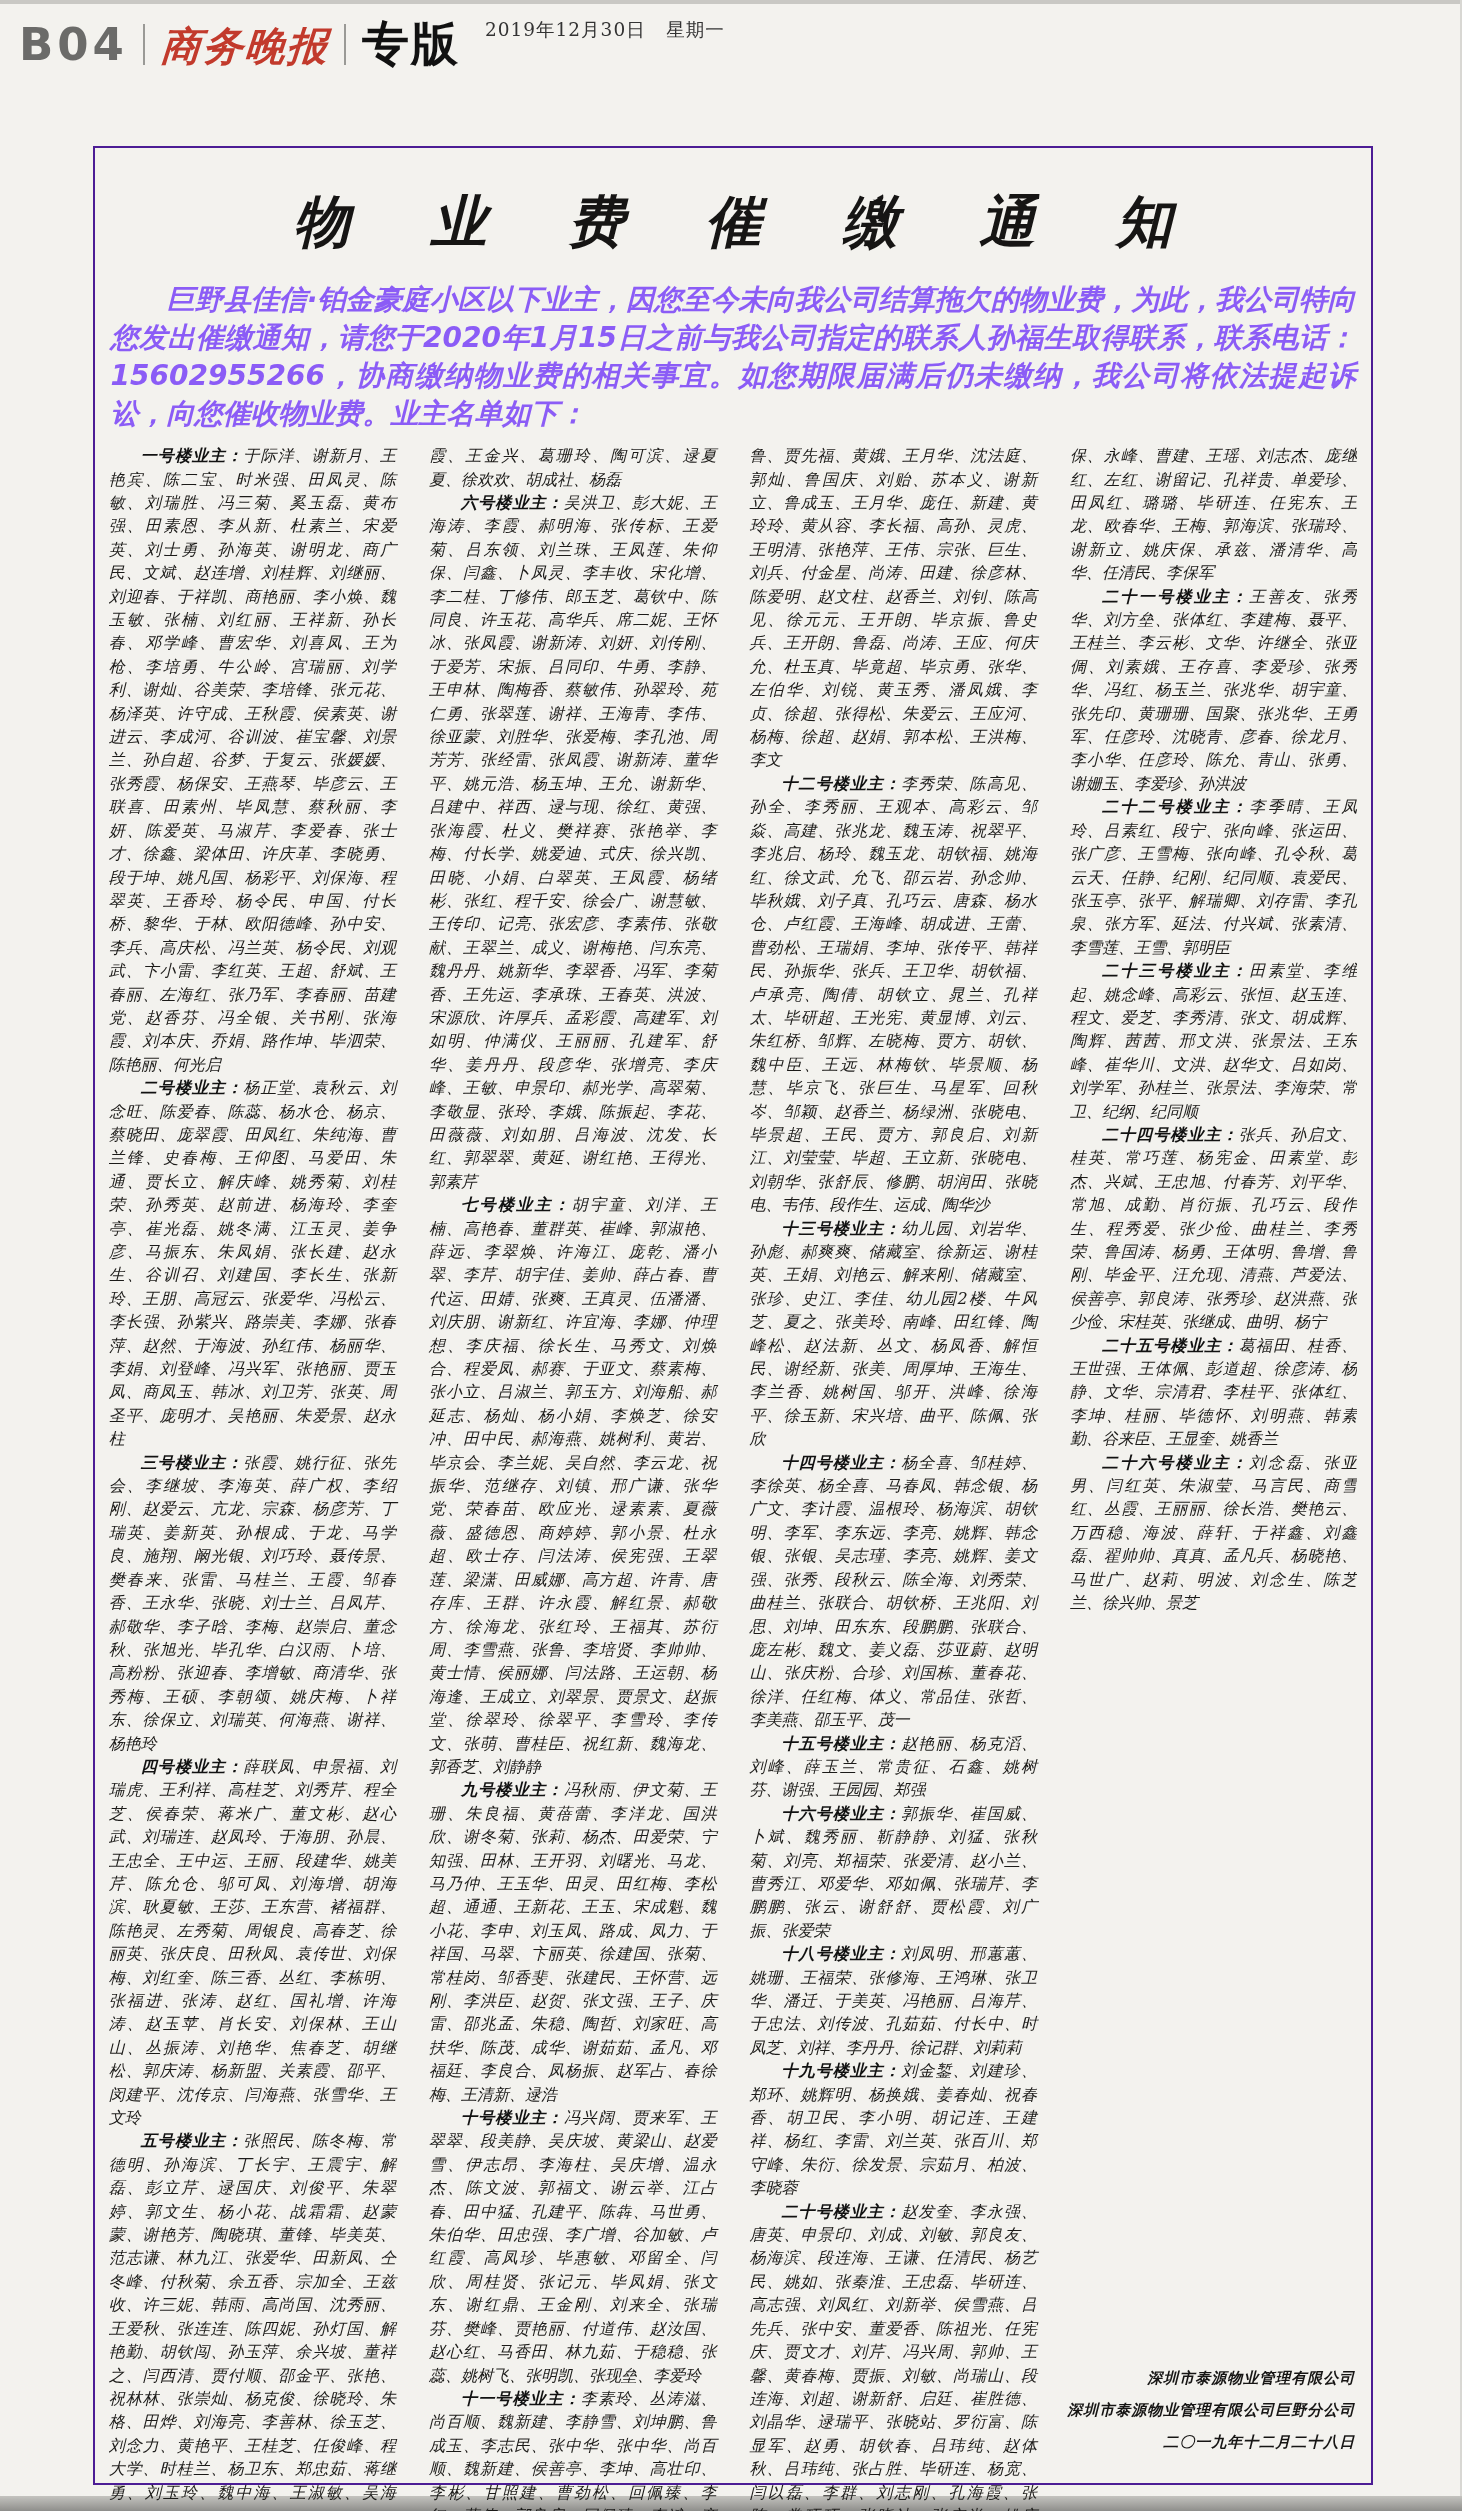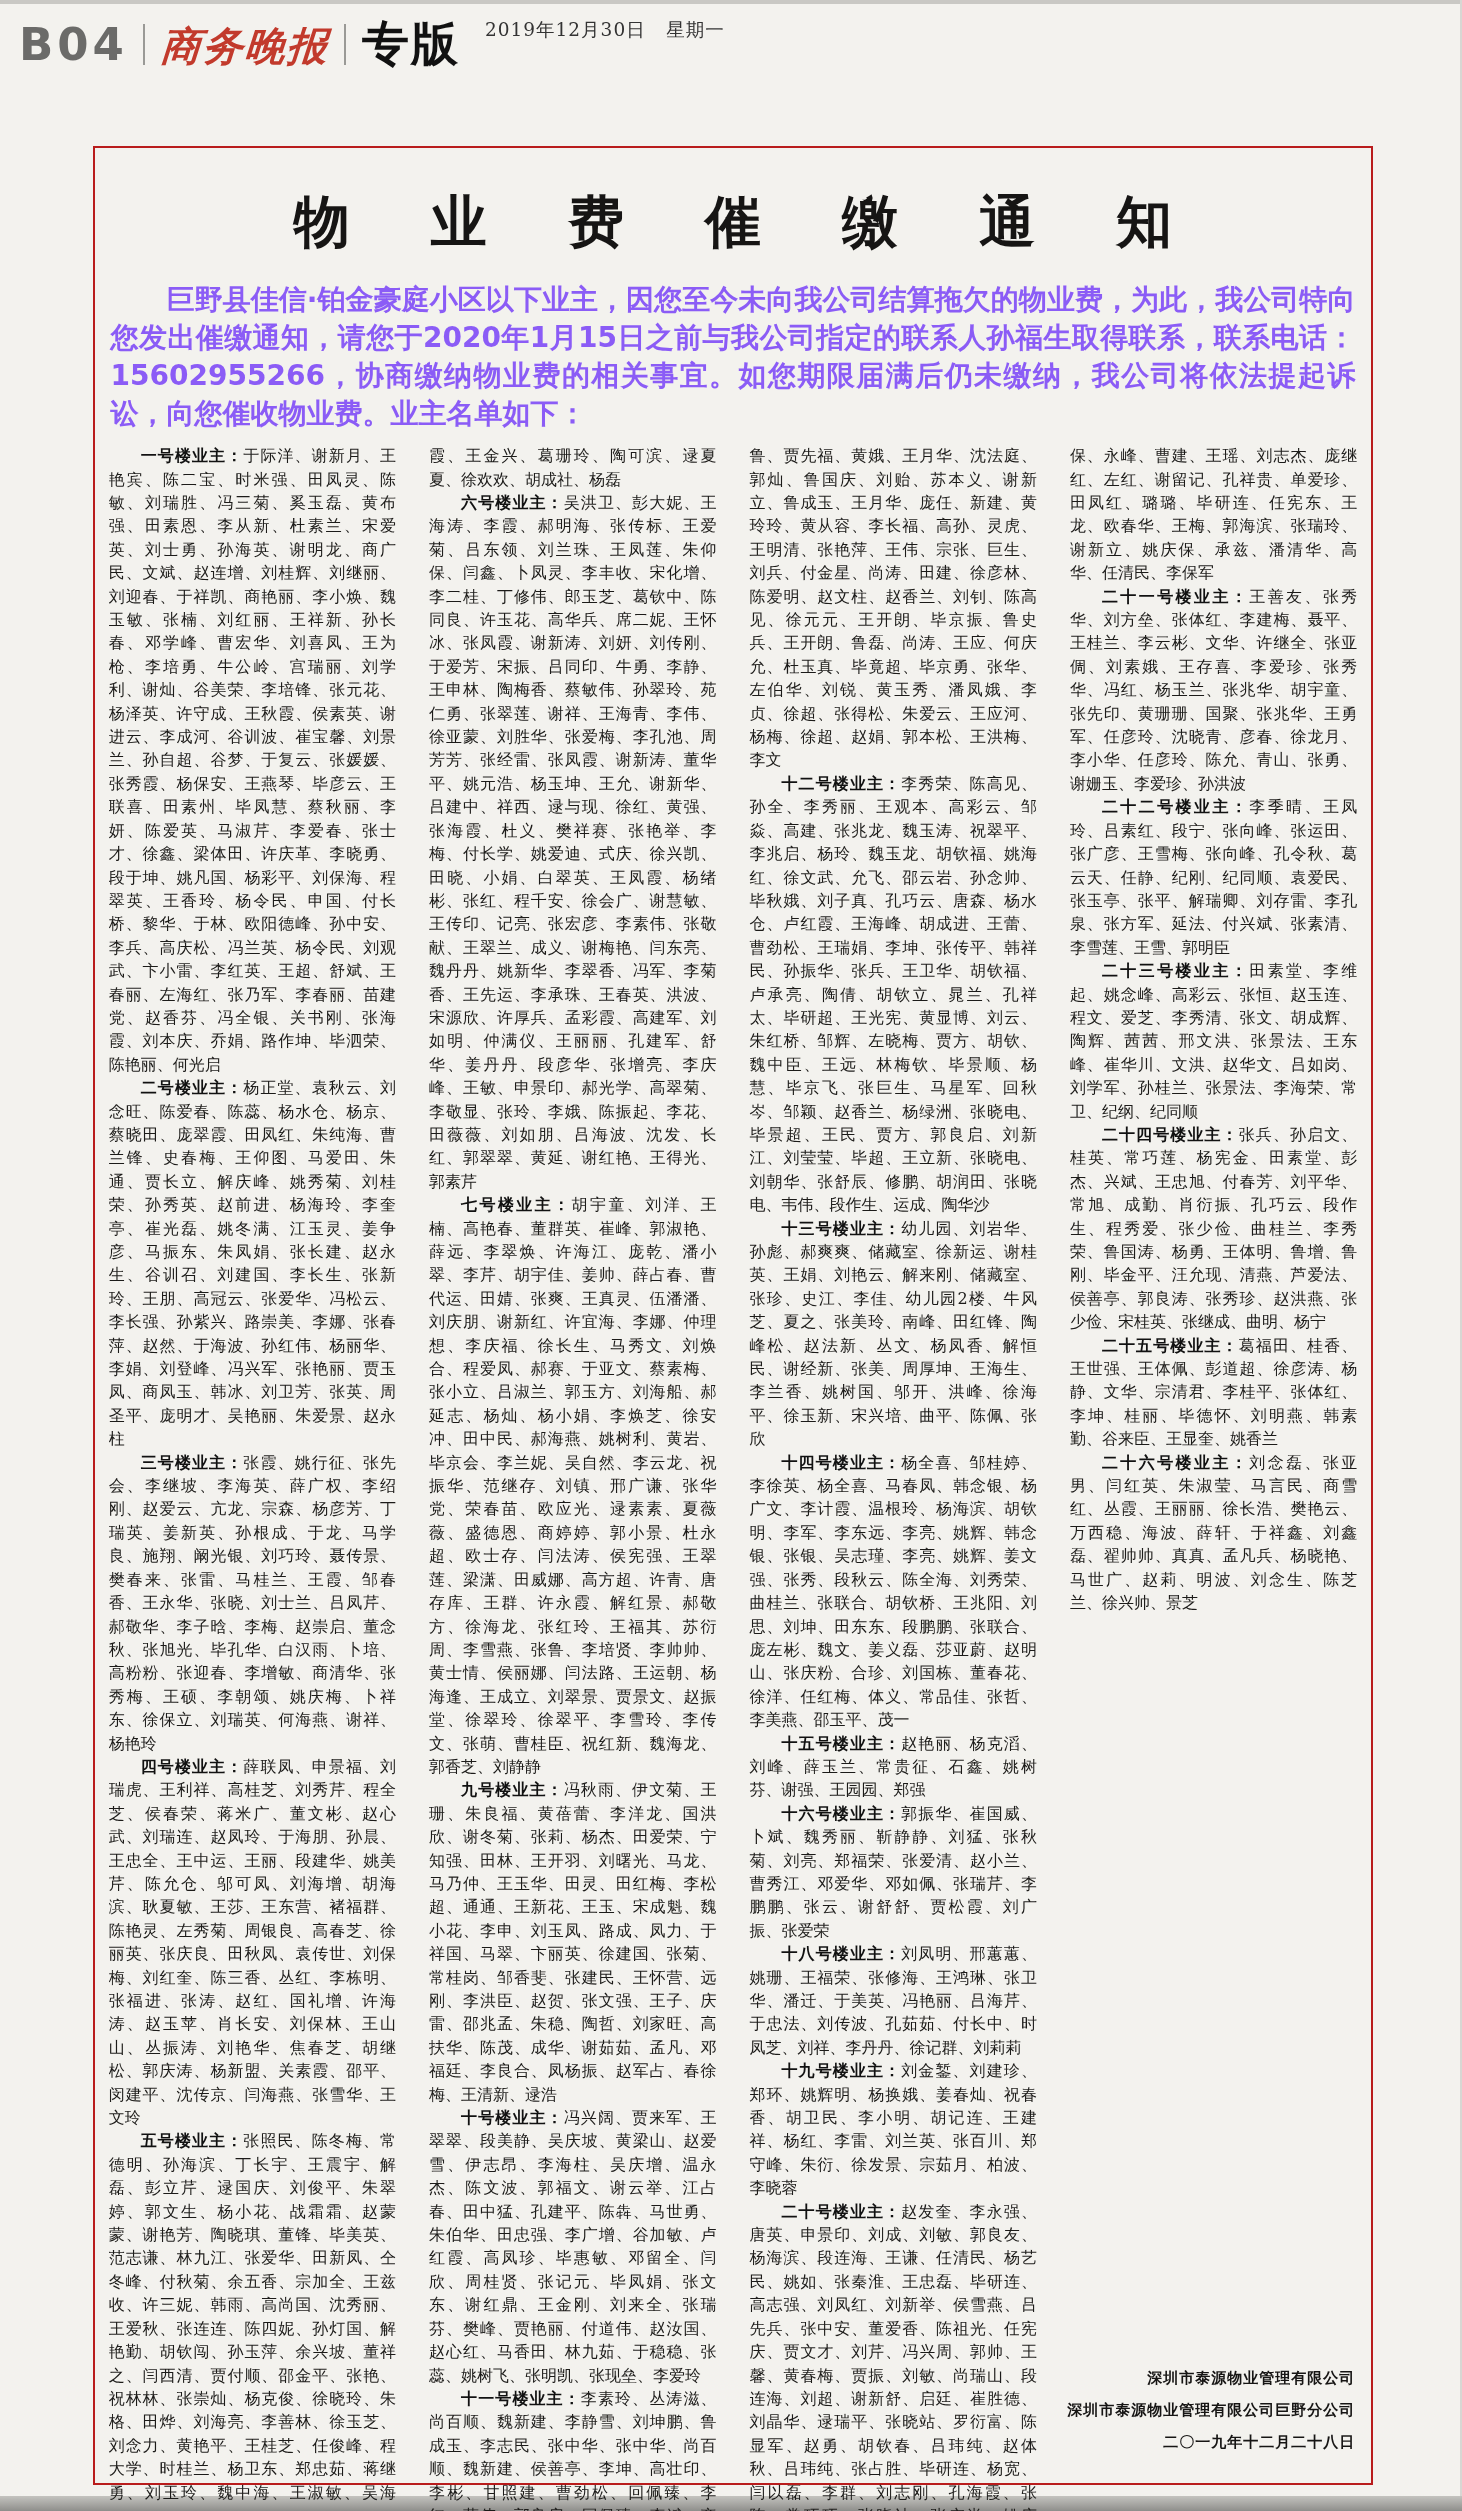--- a/index.html
+++ b/index.html
@@ -21,21 +21,21 @@
     font-weight:bold;color:#4a4a48;letter-spacing:3.9px;opacity:.8;}
   .mast-divider{width:2px;height:41px;background:#9a9a96;margin:0 15.6px 2px 15.6px;}
   .paper-name{font-size:40px;line-height:43px;font-weight:900;color:#c23a2c;
     font-style:italic;letter-spacing:2px;transform:skewX(-4deg);}
   .edition{font-family:"DejaVu Sans","Liberation Sans",sans-serif;font-size:47px;line-height:47px;
     font-weight:bold;color:#111;letter-spacing:2px;}
   .mast-date{font-size:18.5px;color:#333;margin:16px 0 25px 25px;align-self:flex-end;letter-spacing:1px;}
 
   
   .notice-box{position:absolute;left:93px;top:146px;width:1276px;height:2335px;
-    border:2px solid #b91c1c;background:transparent;}
+    border:2px solid #4c1d95;background:transparent;font-style:italic;}
   .notice-title{margin-top:37px;text-align:center;font-size:56px;font-weight:bold;
     letter-spacing:.55em;text-indent:.55em;color:#161514;}
   .notice-intro{
     font-family:"DejaVu Sans","Liberation Sans",sans-serif;font-weight:600;
     margin:19.5px 15.6px 0 15.6px;font-size:28px;line-height:38px;
     text-align:justify;text-indent:2em;color:#8b5cf6;}
   .owner-columns{
     margin:11.7px 13.7px 0 13.7px;height:2095px;
     column-count:4;column-gap:33px;column-fill:auto;overflow:hidden;}
   .owner-columns p{margin:0;font-size:16px;line-height:23.4px;text-align:justify;

